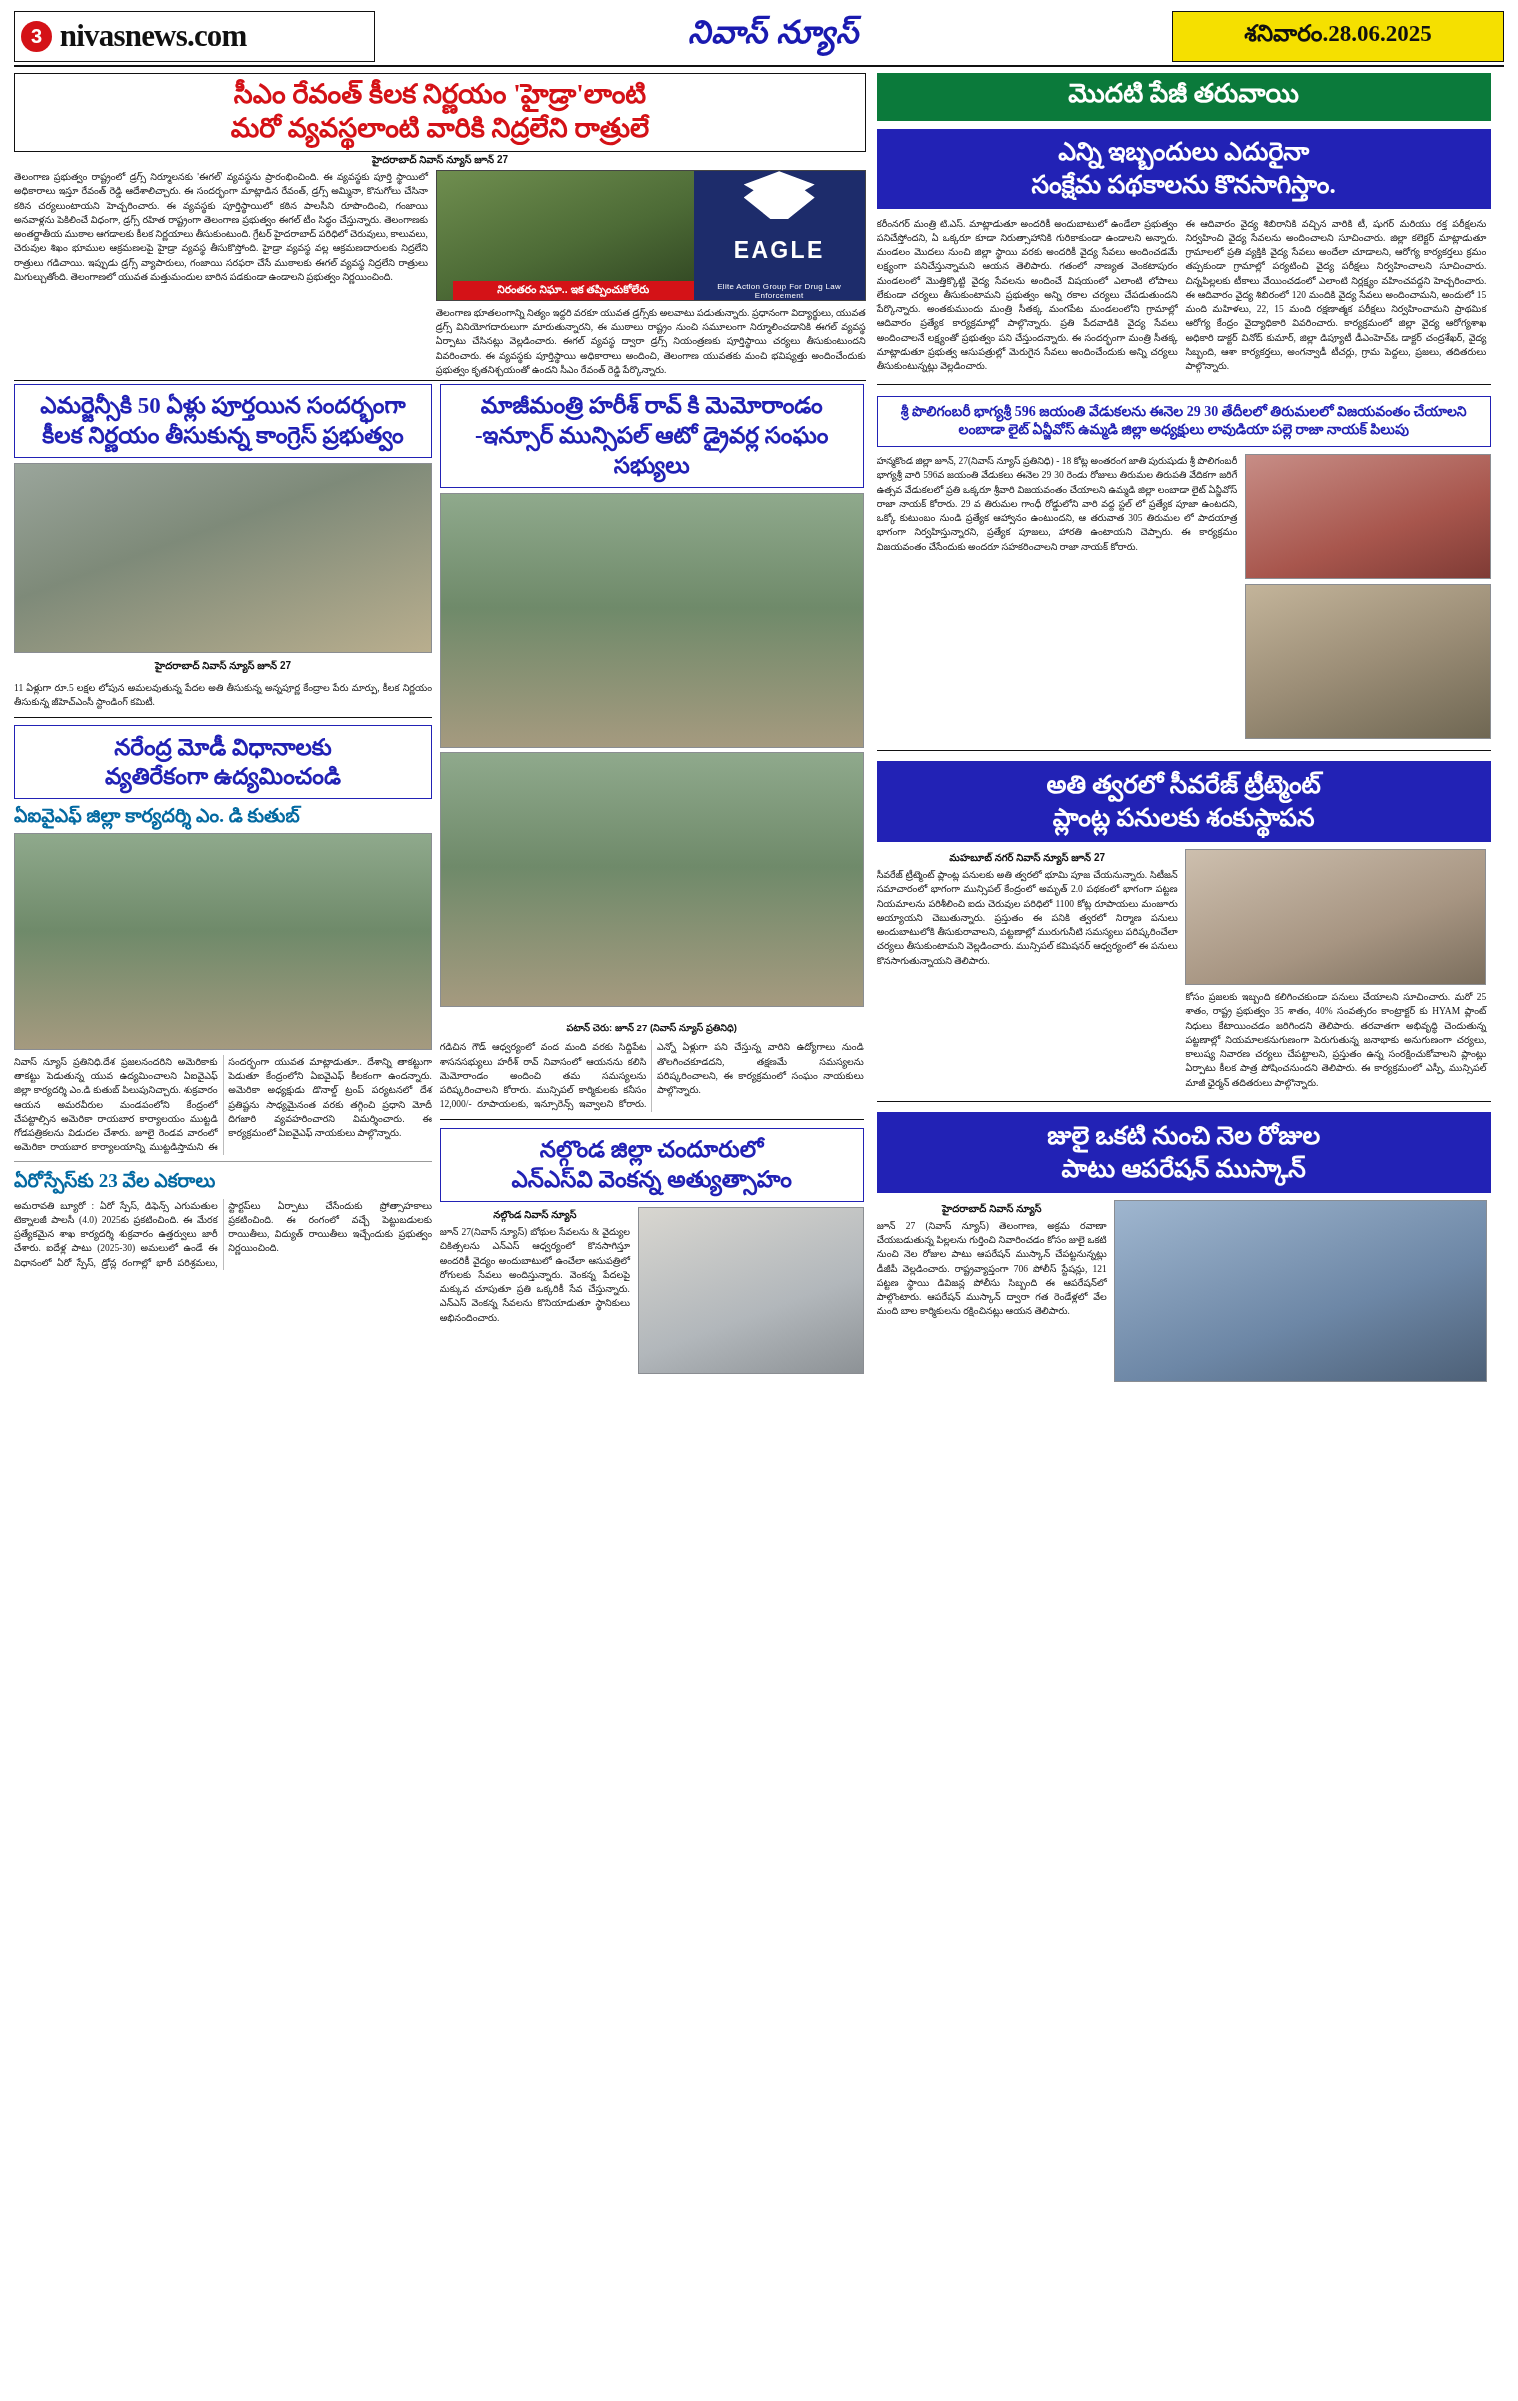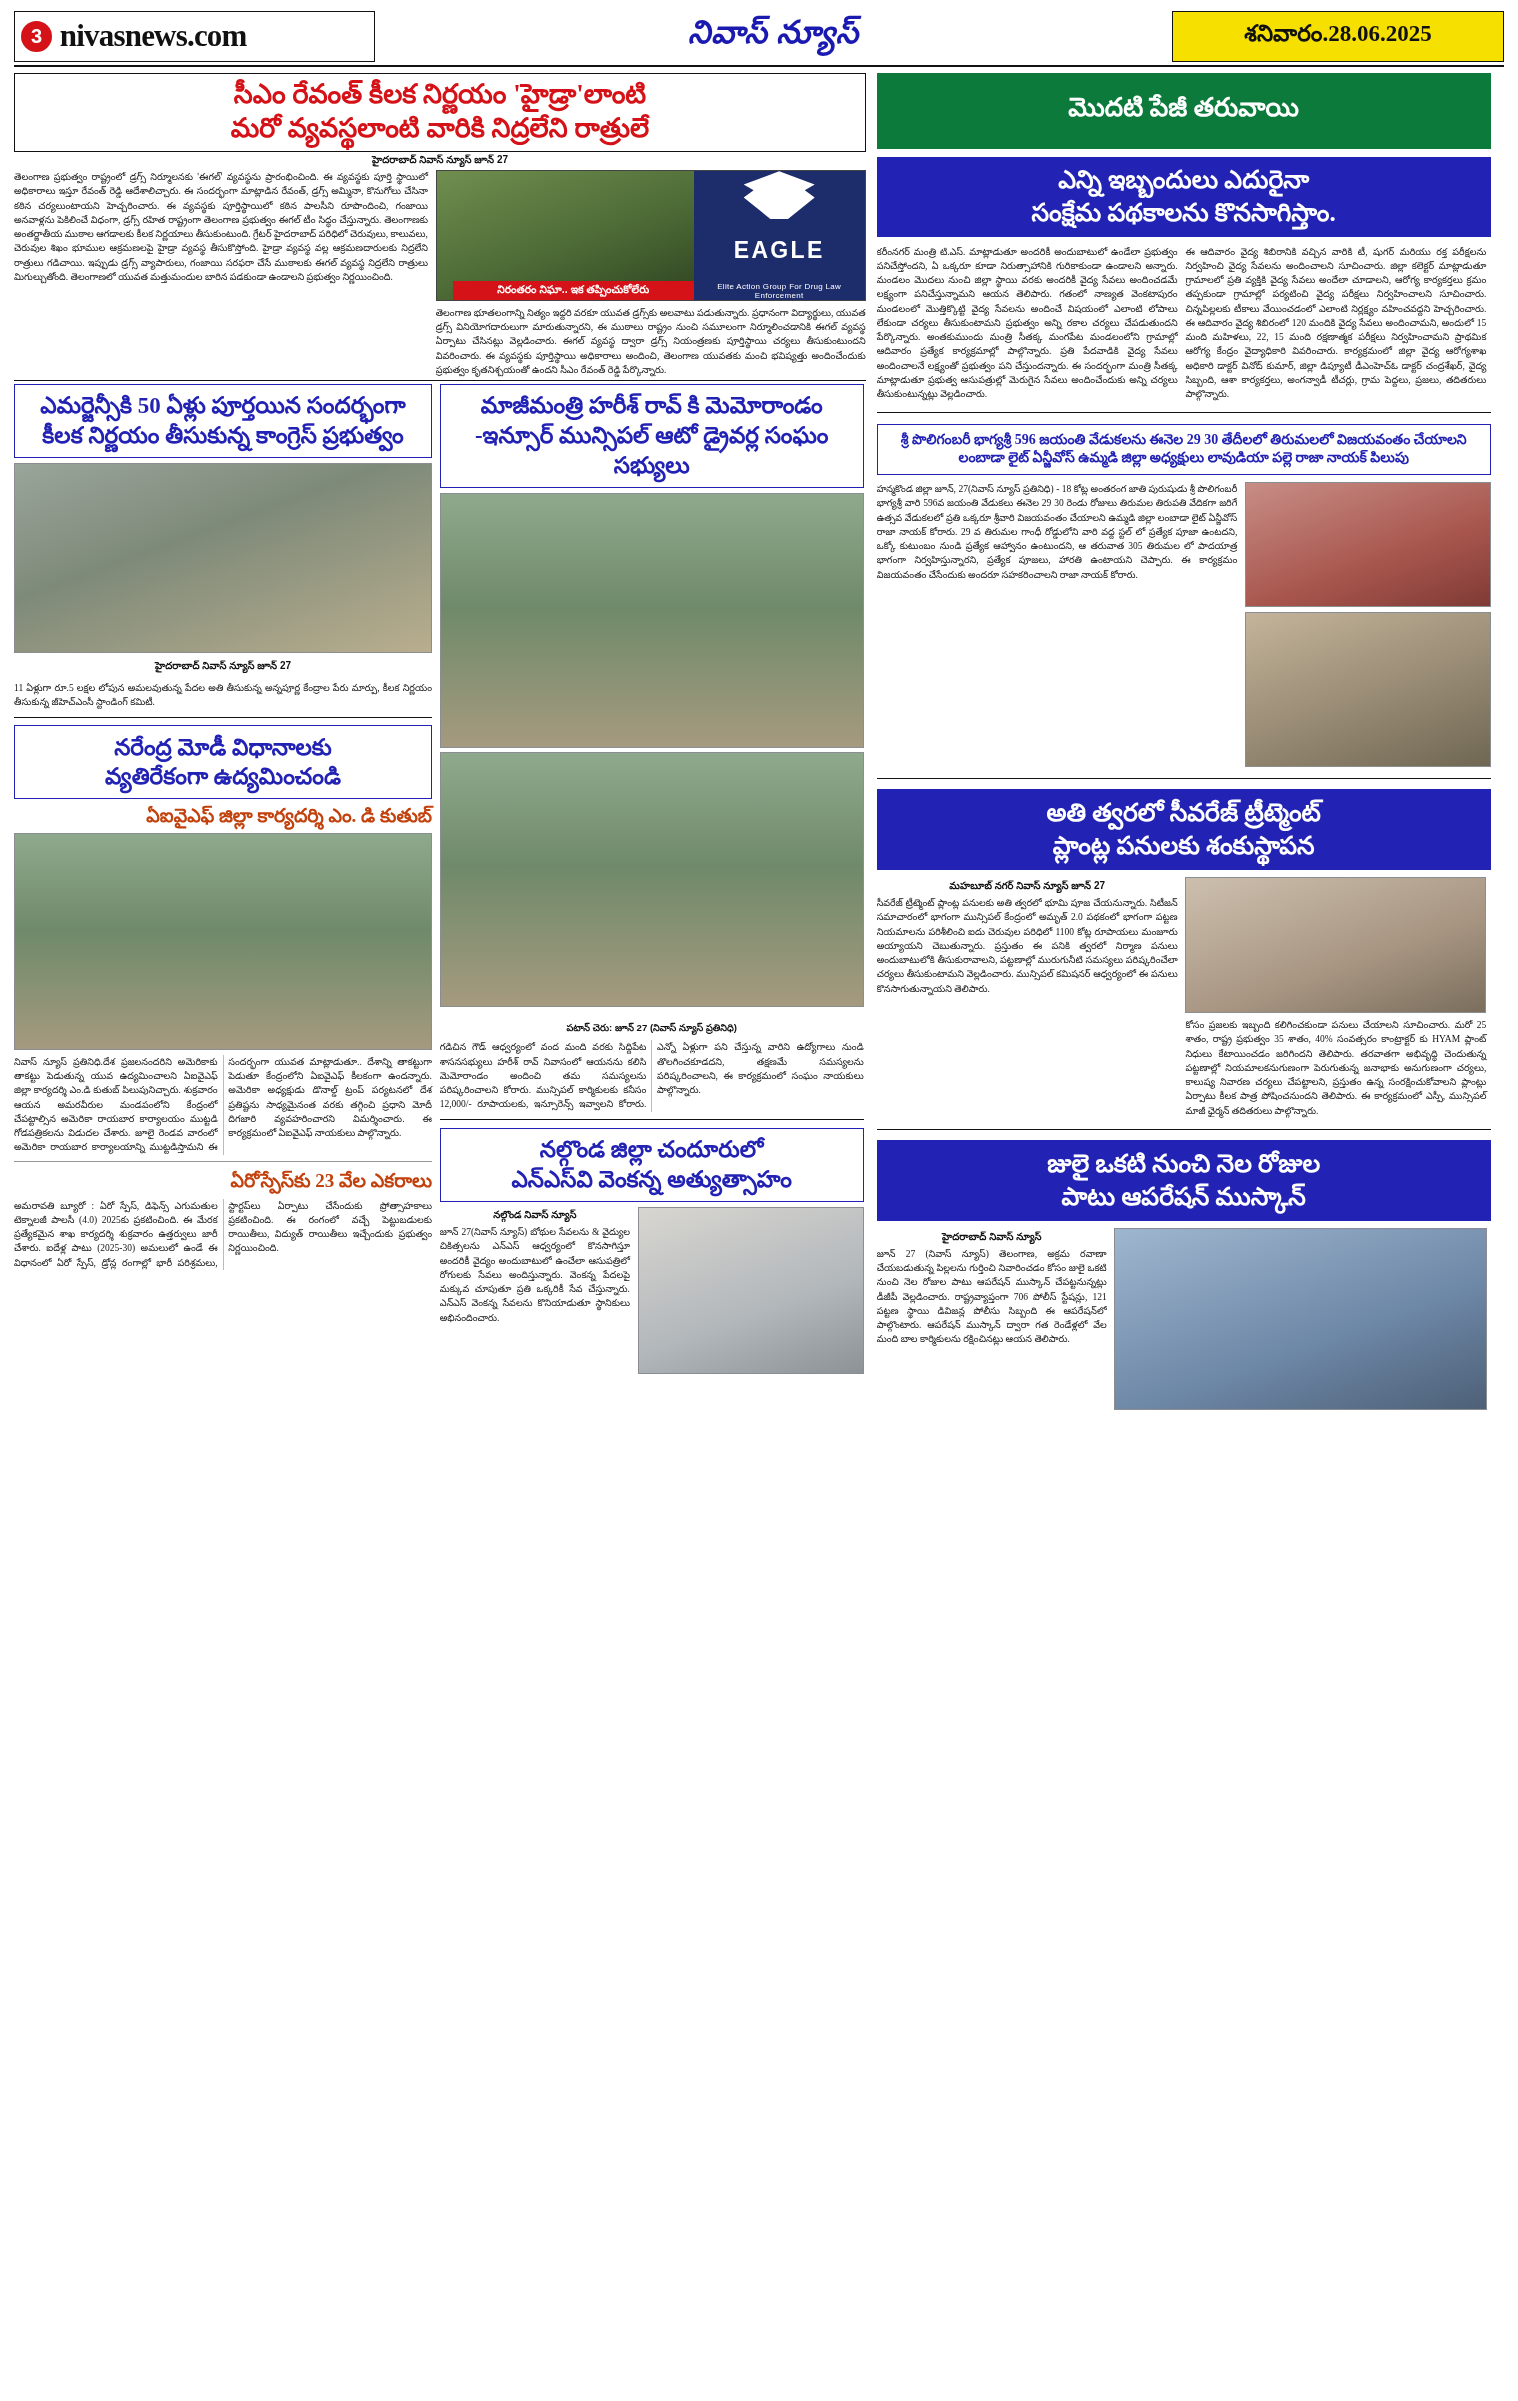--- a/index.html
+++ b/index.html
@@ -102,21 +102,21 @@
     font-weight: bold;
     line-height: 1.25;
     font-family: "Liberation Serif", serif;
   }
   .banner-green {
     background: #0b7a3b;
     color: #fff;
     text-align: center;
     font-size: 26px;
     font-weight: bold;
-    padding: 20px 0;
+    padding: 6px 0;
     font-family: "Liberation Serif", serif;
   }
   .banner-blue {
     background: #2222b5;
     color: #fff;
     text-align: center;
     font-size: 25px;
     font-weight: bold;
     padding: 7.7px 9.2px;
     line-height: 1.3;
@@ -126,24 +126,24 @@
     border: 1.5px solid #2222b5;
     color: #2222b5;
     text-align: center;
     font-size: 23px;
     font-weight: bold;
     padding: 6.1px 7.7px;
     line-height: 1.3;
     font-family: "Liberation Serif", serif;
   }
   .subhead-red {
-    color: #c2410c;
+    color: #0369a1;
     font-size: 19px;
     font-weight: bold;
-    text-align: right;
+    text-align: left;
     font-family: "Liberation Serif", serif;
     line-height: 1.3;
   }
   .dateline {
     font-size: 10px;
     font-weight: bold;
     text-align: center;
     color: #111;
     margin: 2.3px 0;
   }

